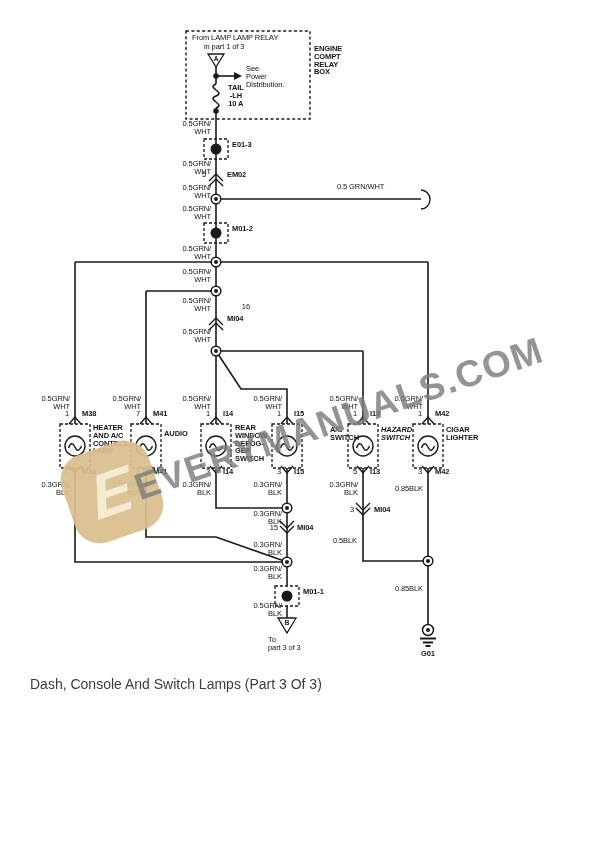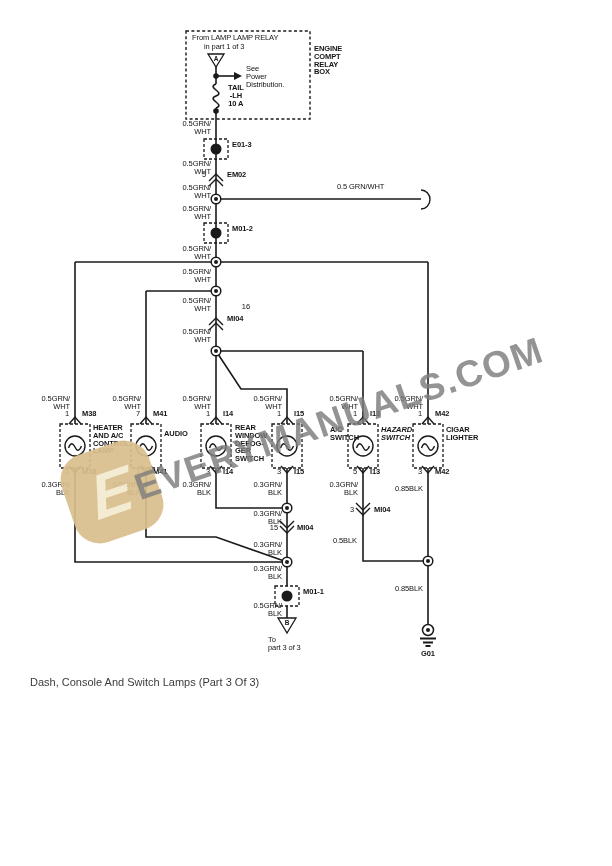--- a/index.html
+++ b/index.html
@@ -4,21 +4,21 @@
 <style>
   html,body{margin:0;padding:0;background:#fff;}
   #page{position:relative;width:612px;height:866px;background:#ffffff;overflow:hidden;
         font-family:"Liberation Sans",sans-serif;color:#151515;}
   svg{position:absolute;left:0;top:0;}
   .lbl{position:absolute;font-size:7.5px;line-height:7.8px;color:#141414;white-space:pre-line;letter-spacing:-0.1px;}
   .b{font-weight:bold;}
   .ra{transform:translateX(-100%);text-align:right;}
   .ctr{transform:translateX(-50%);text-align:center;}
   .tiny{font-size:6.5px;line-height:6.5px;}
-  .cap{position:absolute;font-size:11px;color:#3c3c3c;}
+  .cap{position:absolute;font-size:14px;color:#3c3c3c;}
   .wm-logo{position:absolute;left:66px;top:446px;width:92px;height:92px;border-radius:26px;
            background:#d9bf8d;opacity:.93;transform:rotate(-19deg);
            display:flex;align-items:center;justify-content:center;}
   .wm-logo span{font-size:62px;font-weight:bold;font-style:italic;color:#f4ead0;transform:skewX(-6deg);}
   .wm-text{position:absolute;left:136px;top:468px;font-size:37px;font-weight:bold;letter-spacing:1.5px;
            color:rgba(125,125,125,.82);transform:rotate(-19deg);transform-origin:left center;white-space:nowrap;}
 </style>
 </head>
 <body>
 

